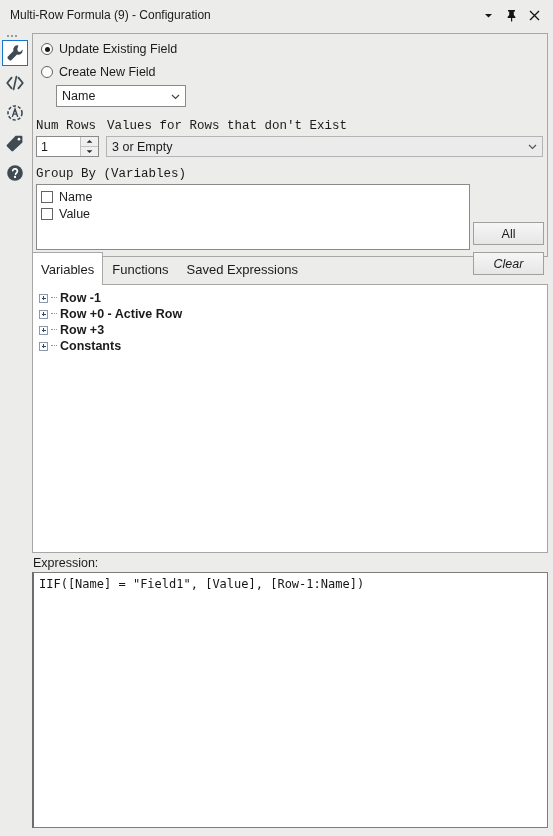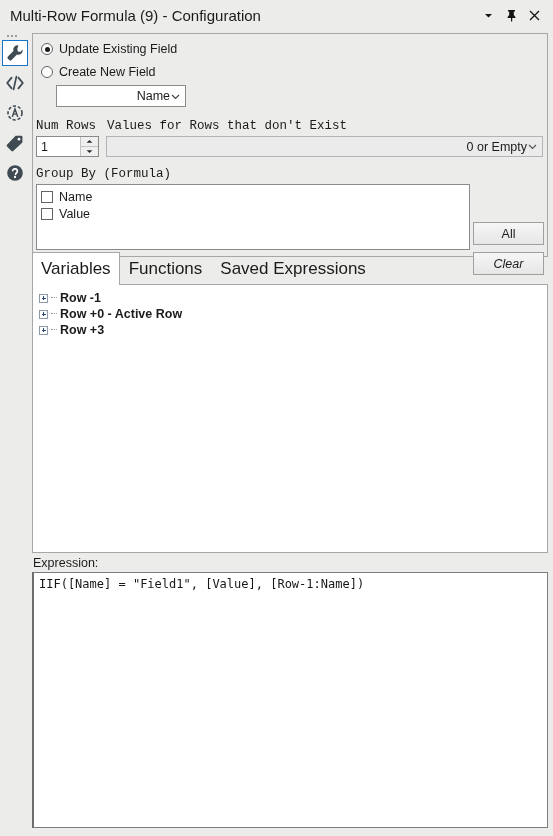--- a/index.html
+++ b/index.html
@@ -25,21 +25,21 @@
     left: 0; top: 0;
     width: 553px;
     height: 30px;
     background: #ececeb;
     display: flex;
     align-items: center;
     box-sizing: border-box;
     padding: 0 8px 0 10px;
   }
   .titlebar-text {
-    font-size: 15px;
+    font-size: 12px;
     color: #1b1b1b;
     white-space: nowrap;
     flex: 1;
   }
   .titlebar-buttons {
     display: flex;
     align-items: center;
     gap: 9px;
     padding-right: 4px;
   }
@@ -102,21 +102,20 @@
     border: 1px solid #a7a7a7;
     box-sizing: border-box;
   }
 
   
   #top-panel {
     left: 32px;
     top: 33px;
     width: 516px;
     height: 224px;
-    text-align: right;
   }
 
   .radio-row {
     position: absolute;
     display: flex;
     align-items: center;
     gap: 6px;
     cursor: default;
   }
   .radio {
@@ -257,21 +256,21 @@
     height: 20px;
     display: flex;
     align-items: flex-end;
   }
   .tab {
     height: 19px;
     box-sizing: border-box;
     padding: 16px 8px;
     display: flex;
     align-items: center;
-    font-size: 17px;
+    font-size: 13px;
     color: #1b1b1b;
     border: 1px solid transparent;
     border-bottom: none;
     background: transparent;
     cursor: default;
     white-space: nowrap;
   }
   .tab.active {
     background: #ffffff;
     border-color: #a7a7a7;
@@ -466,29 +465,29 @@
       </div>
       <div>
         <svg width="7" height="5" viewBox="0 0 7 5">
             <path d="M0.6 1.2 L3.5 4.1 L6.4 1.2 Z" fill="#2b2b2b"></path>
           </svg>
       </div>
     </span>
   </div>
 
   <div class="combo disabled" style="left:73px; top:102px; width:437px; height:21px;">
-    <span class="combo-text">0 or Empty</span>
+    <span class="combo-text">3 or Empty</span>
     <span class="chev">
       <svg width="11" height="11" viewBox="0 0 11 11">
           <path d="M2 4 L5.5 7.5 L9 4" stroke="#555" stroke-width="1.2" fill="none"></path>
         </svg>
     </span>
   </div>
 
-  <div class="field-label" style="left:3px; top:133px;">Group By (Formula)</div>
+  <div class="field-label" style="left:3px; top:133px;">Group By (Variables)</div>
 
   <div class="listbox" style="left:3px; top:150px; width:434px; height:66px;">
     <div class="check-row">
       <span class="checkbox"></span>
       <span class="check-label">Name</span>
     </div>
     <div class="check-row">
       <span class="checkbox"></span>
       <span class="check-label">Value</span>
     </div>
@@ -515,20 +514,25 @@
       <div class="tree-node">
         <span class="expander"></span>
         <span class="dots"></span>
         <span class="tree-label">Row +0 - Active Row</span>
       </div>
       <div class="tree-node">
         <span class="expander"></span>
         <span class="dots"></span>
         <span class="tree-label">Row +3</span>
       </div>
+      <div class="tree-node">
+        <span class="expander"></span>
+        <span class="dots"></span>
+        <span class="tree-label">Constants</span>
+      </div>
     </div>
   </div>
 </div>
 
 <div id="expr-label">Expression:</div>
 <div id="expr-box">
   <pre id="expr-text">IIF([Name] = "Field1", [Value], [Row-1:Name])</pre>
 </div>
 
 </body></html>

